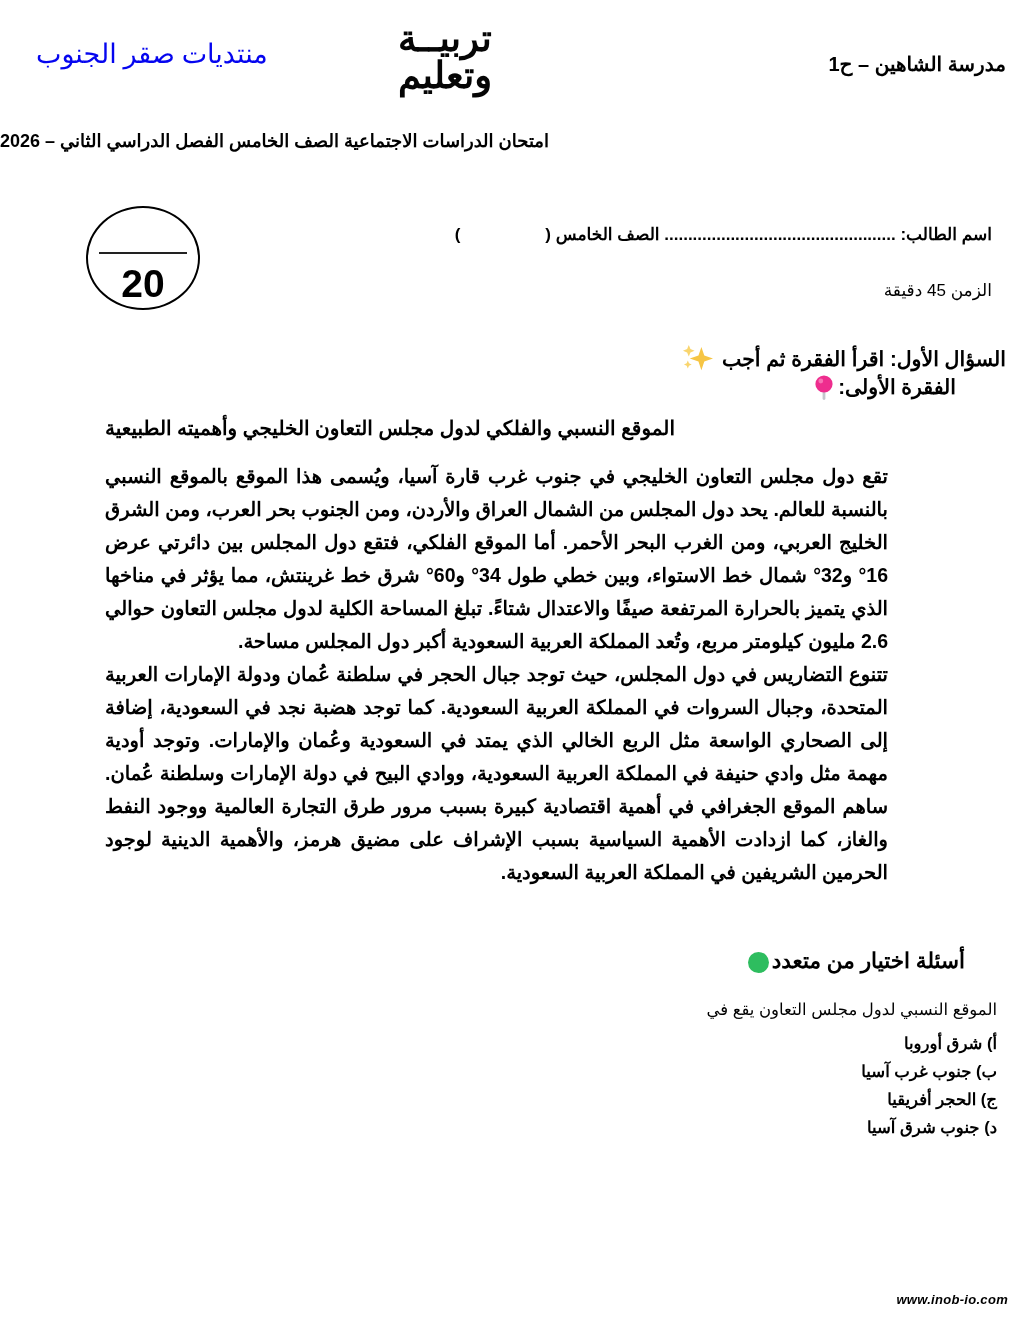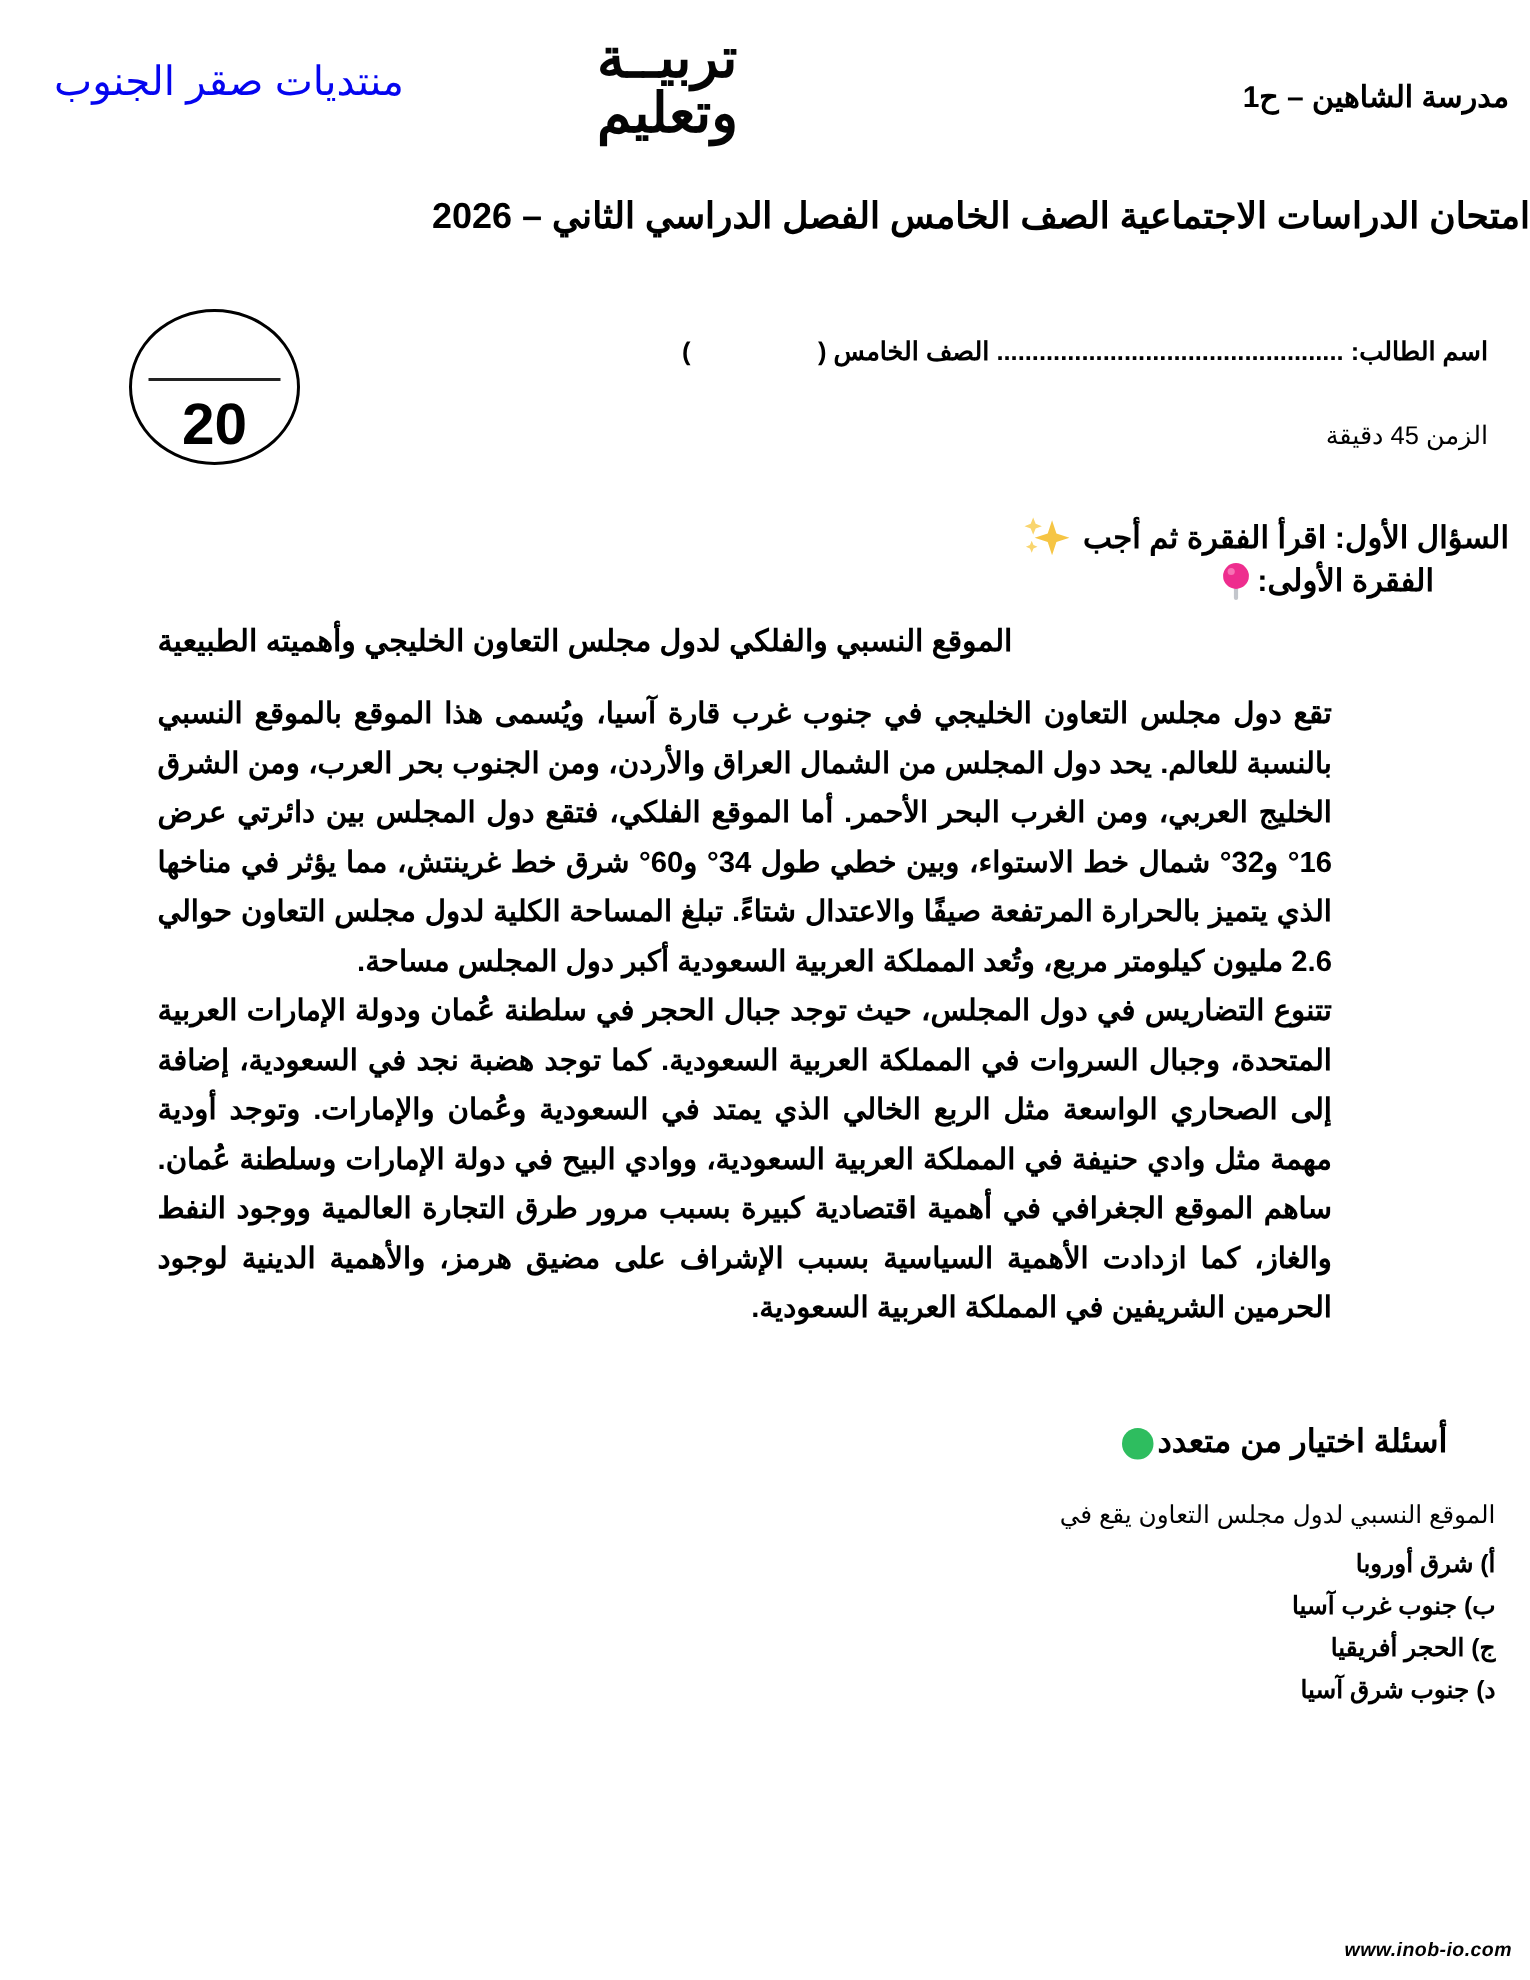--- a/index.html
+++ b/index.html
@@ -4,36 +4,36 @@
 <style>
   html,body{margin:0;padding:0;background:#888;}
   .page{
     position:relative;width:1020px;height:1320px;background:#ffffff;
     font-family:"Liberation Sans", sans-serif;color:#000;overflow:hidden;
     margin:0 auto;
   }
   
   .forum-link{
     position:absolute;left:36px;top:38px;direction:rtl;
-    font-family:Liberation Sans, sans-serif;
+    font-family:Liberation Serif, serif;
     font-size:27px;color:#0505ef;white-space:nowrap;
   }
   .logo{
     position:absolute;left:398px;top:20px;width:166px;text-align:left;
     direction:rtl;font-weight:900;color:#050505;
     font-size:37px;line-height:37px;letter-spacing:-1px;
   }
   .school-name{
     position:absolute;right:14px;top:52px;direction:rtl;
     font-size:20px;font-weight:bold;white-space:nowrap;
   }
   
   .exam-title{
-    position:absolute;top:130px;left:0;width:100%;text-align:right;
-    direction:rtl;font-size:24px;font-weight:bold;
+    position:absolute;top:130px;left:0;width:100%;text-align:left;
+    direction:rtl;font-size:18px;font-weight:bold;
   }
   
   .score-ellipse{
     position:absolute;left:86px;top:206px;width:110px;height:100px;
     border:2.5px solid #000;border-radius:50%;
   }
   .score-line{
     position:absolute;top:44px;left:11px;right:11px;height:0;
     border-top:2px solid #222;
   }

